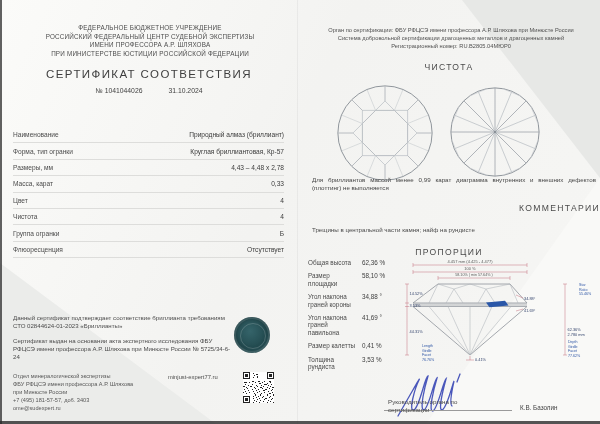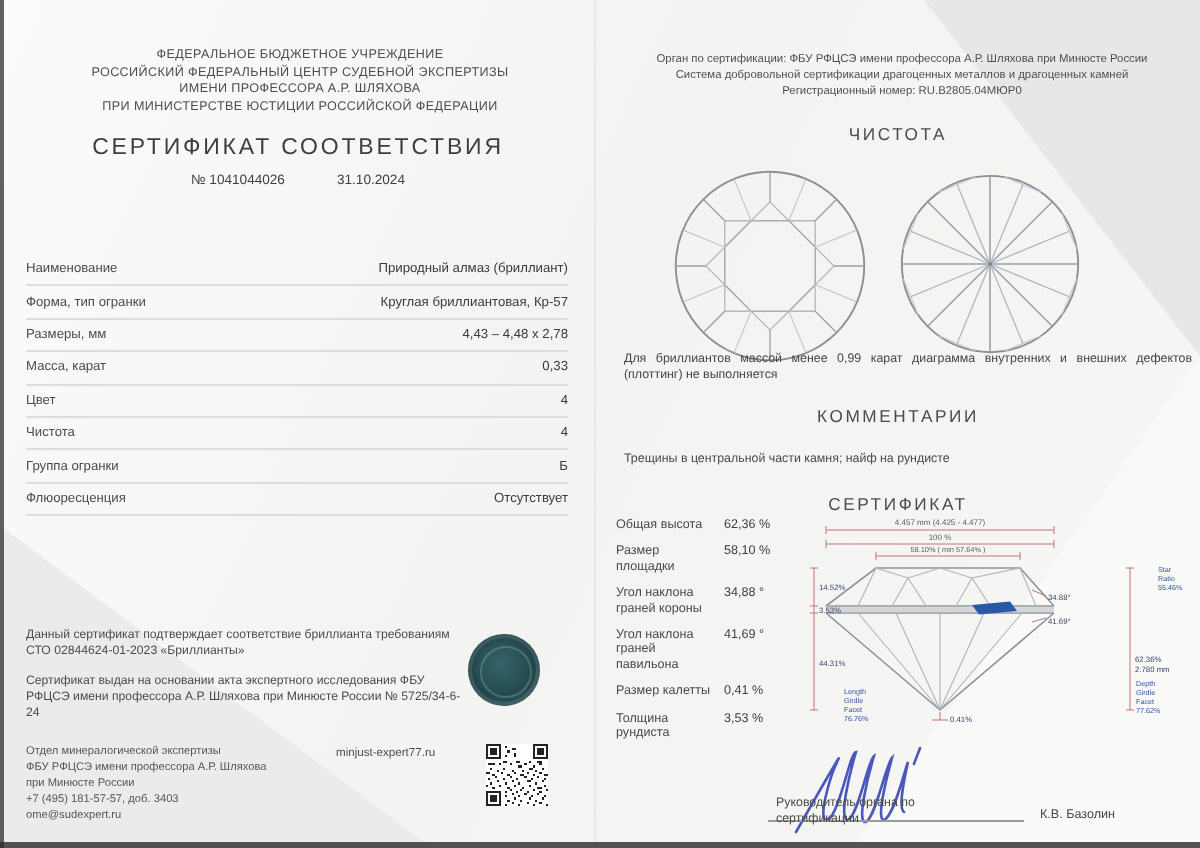--- a/index.html
+++ b/index.html
@@ -32,21 +32,21 @@
     box-shadow:inset 0 0 0 2px rgba(255,255,255,.12), inset 0 0 6px rgba(0,0,0,.35);filter:blur(.3px);}
   .seal-inner{position:absolute;left:6px;top:6px;width:24px;height:24px;border-radius:50%;
     border:1px solid rgba(255,255,255,.18);}
   .contact-block{left:13px;top:372px;width:160px;font-size:5.6px;line-height:8px;color:#565656;}
   .website{left:168px;top:374px;font-size:5.8px;color:#4c4c4c;}
   .qr{left:243px;top:372px;width:31px;height:31px;}
   
   .org-block-r{left:308px;top:26px;width:286px;text-align:center;font-size:5.7px;line-height:8px;color:#505050;}
   .h-section{width:302px;left:298px;text-align:center;font-size:8.6px;letter-spacing:1.3px;color:#4a4a4a;}
   .h-clarity{top:62px;}
-  .h-comments{top:203px;}
+  .h-comments{top:203px;text-align:right;}
   .h-props{top:247px;}
   .diagram{overflow:visible;}
   .plot-note{left:312px;top:176px;width:284px;font-size:6.2px;line-height:8.3px;color:#454545;text-align:justify;}
   .comment-text{left:312px;top:226px;width:284px;font-size:6.2px;color:#4a4a4a;}
   .rprops{left:308px;top:259px;width:104px;font-size:6.3px;color:#3e3e3e;}
   .rprow{display:flex;margin-bottom:6px;}
   .rplabel{width:50px;line-height:7.4px;color:#4a4a4a;}
   .rpvalue{margin-left:4px;white-space:nowrap;}
   .sig-line{left:384px;top:410px;width:128px;height:1px;background:#9a9a9a;}
   .sig-role{left:388px;top:398px;width:70px;font-size:6.2px;line-height:7.6px;color:#4a4a4a;}
@@ -166,21 +166,21 @@
     <circle cx="0" cy="0" r="46" fill="none" stroke="#8a9097" stroke-width="1"></circle>
     <path fill="none" stroke="#9aa0a8" stroke-width=".8" d="M0,0L46,0 M0,0L32.5,32.5 M0,0L0,46 M0,0L-32.5,32.5 M0,0L-46,0 M0,0L-32.5,-32.5 M0,0L0,-46 M0,0L32.5,-32.5"></path>
     <path fill="none" stroke="#b3b9bf" stroke-width=".7" d="M0,0L42.5,17.6 M0,0L17.6,42.5 M0,0L-17.6,42.5 M0,0L-42.5,17.6 M0,0L-42.5,-17.6 M0,0L-17.6,-42.5 M0,0L17.6,-42.5 M0,0L42.5,-17.6"></path>
     <path fill="none" stroke="#c3c7cc" stroke-width=".6" d="M45.4,7.6L37.4,26.7 M26.7,37.4L7.6,45.4 M-7.6,45.4L-26.7,37.4 M-37.4,26.7L-45.4,7.6 M-45.4,-7.6L-37.4,-26.7 M-26.7,-37.4L-7.6,-45.4 M7.6,-45.4L26.7,-37.4 M37.4,-26.7L45.4,-7.6"></path>
     <circle cx="0" cy="0" r="1" fill="#7d848b"></circle>
   </svg>
 
   <div class="abs plot-note">Для бриллиантов массой менее 0,99 карат диаграмма внутренних и внешних дефектов (плоттинг) не выполняется</div>
   <div class="abs h-section h-comments">КОММЕНТАРИИ</div>
   <div class="abs comment-text">Трещины в центральной части камня; найф на рундисте</div>
-  <div class="abs h-section h-props">СЕРТИФИКАТ</div>
+  <div class="abs h-section h-props">ПРОПОРЦИИ</div>
 
   <div class="abs rprops">
     <div class="rprow">
       <span class="rplabel">Общая высота</span>
       <span class="rpvalue">62,36 %</span>
     </div>
     <div class="rprow">
       <span class="rplabel">Размер площадки</span>
       <span class="rpvalue">58,10 %</span>
     </div>

